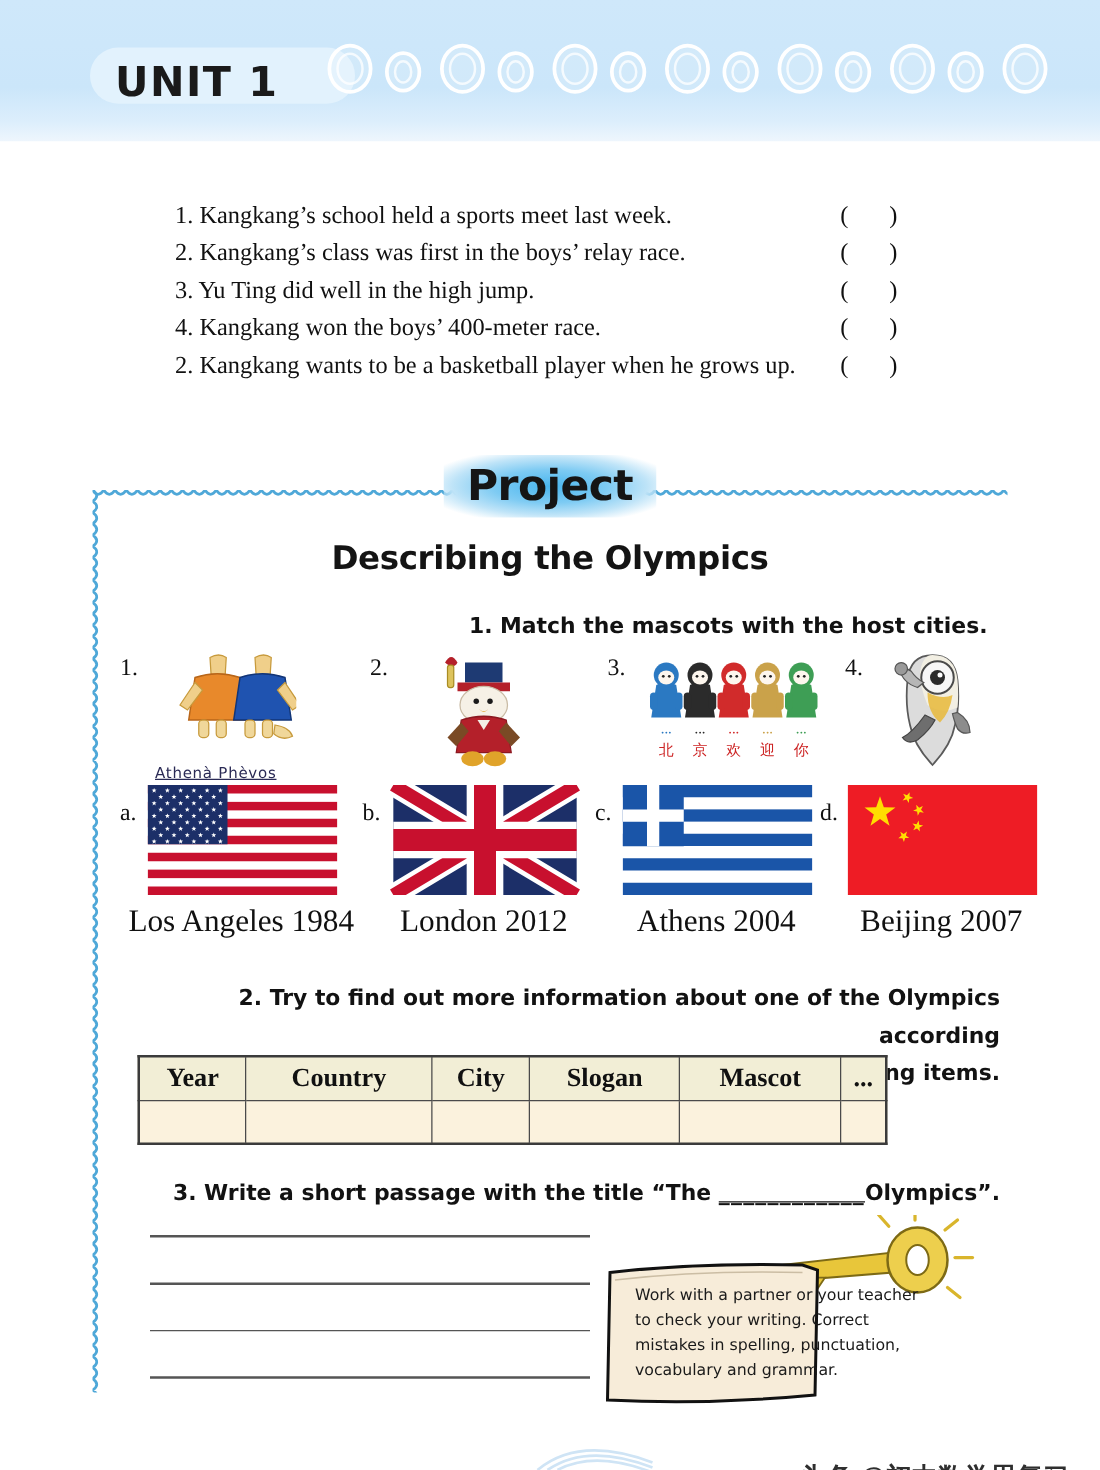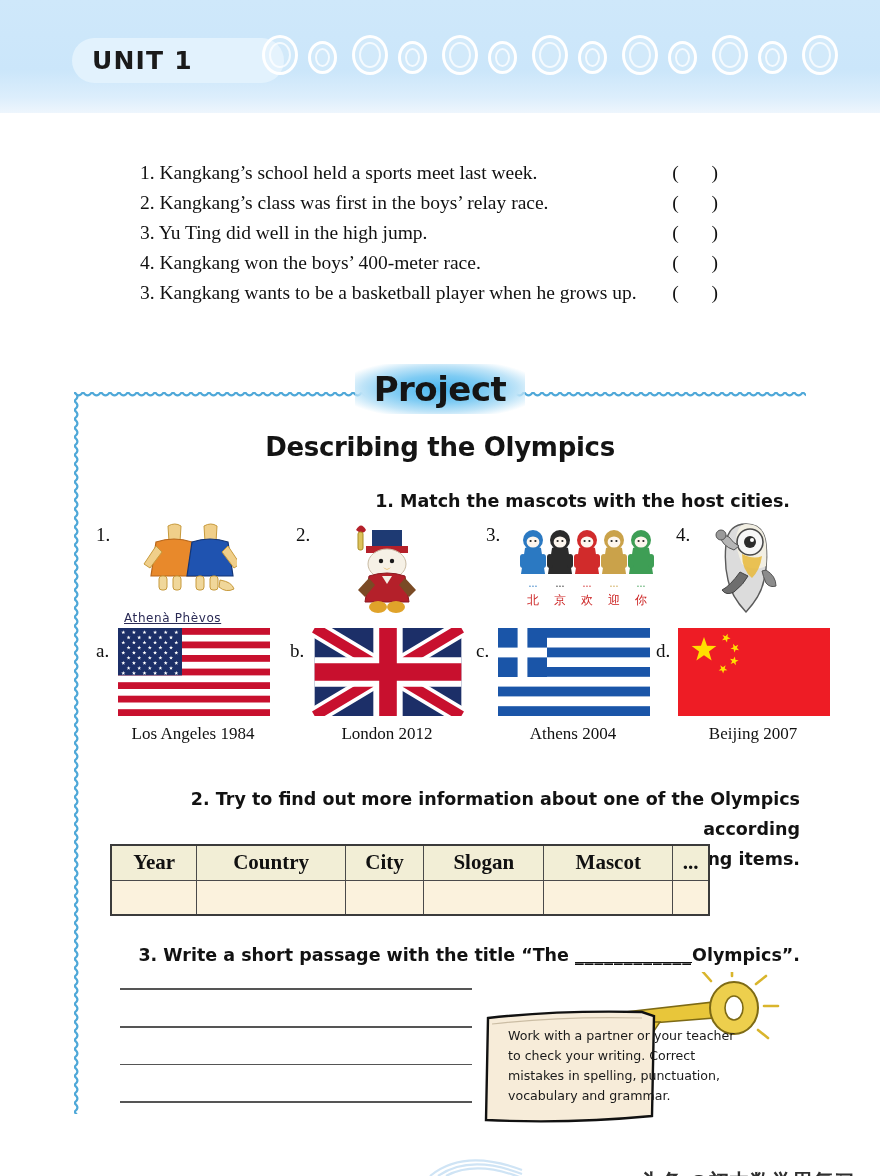--- a/index.html
+++ b/index.html
@@ -19,21 +19,21 @@
     background: linear-gradient(180deg,#cfe8fa 0%, #cbe6fa 62%, #dceefc 86%, #eef6fd 100%);
     overflow: hidden;
   }
   .unit-pill {
     position:absolute; left:72px; top:38px; width:212px; height:45px;
     background:#e2f2fd; border-radius:23px;
   }
   .unit-label {
     position:absolute; left:92px; top:46px;
     font-family:"DejaVu Sans", sans-serif;
-    font-weight:bold; font-size:25px; letter-spacing:1.2px; color:#1a1a1a;text-align:right;
+    font-weight:bold; font-size:33px; letter-spacing:1.2px; color:#1a1a1a;text-align:right;
   }
   .ring-row { position:absolute; left:262px; top:33px; width:620px; height:56px; }
   .ring {
     position:absolute; border-radius:50%;
     border:3px solid #ffffff;
     background: rgba(255,255,255,0.12);
   }
   .ring.big { width:36px; height:40px; top:2px; }
   .ring.small { width:29px; height:33px; top:8px; }
   .ring-inner {
@@ -105,21 +105,21 @@
   .flag-letter {
     position:absolute; left:0; top:12px;
     font-family:"Liberation Serif", serif; font-size:19px; color:#111;
   }
   .flag-box {
     position:absolute; left:22px; top:0; width:152px; height:88px;
     overflow:hidden; background:#fff;
   }
   .flag-caption {
     position:absolute; left:-6px; top:96px; width:206px; text-align:center;
-    font-family:"Liberation Serif", serif; font-size:17px; color:#111;
+    font-family:"Liberation Serif", serif; font-size:25px; color:#111;
   }
 
   
   .task2 { left:26px; top:392px; width:700px; }
   .task2 .cont { display:block; padding-left:20px; }
 
   .info-table {
     position:absolute; left:36px; top:452px;
     width:600px; border-collapse:collapse;
     border:2px solid #3b3b3b; background:#f7f2dc;
@@ -215,21 +215,21 @@
     </div>
     <div class="stmt-row" style="position: relative;">
       <span class="stmt-text">3. Yu Ting did well in the high jump.</span>
       <span class="stmt-paren">(    )</span>
     </div>
     <div class="stmt-row" style="position: relative;">
       <span class="stmt-text">4. Kangkang won the boys’ 400-meter race.</span>
       <span class="stmt-paren">(    )</span>
     </div>
     <div class="stmt-row" style="position: relative;">
-      <span class="stmt-text">3. Kangkang wants to be a basketball player when he grows up.</span>
+      <span class="stmt-text">2. Kangkang wants to be a basketball player when he grows up.</span>
       <span class="stmt-paren">(    )</span>
     </div>
   </div>
 
 <div class="project-box">
 
   <svg class="wave-border" viewBox="0 0 732 722" preserveAspectRatio="none">
     <path id="wavepath" fill="none" stroke="#4fa8d8" stroke-width="2.2" d="M 0 0 q 4.5 6.8 9 0 q 4.5 6.8 9 0 q 4.5 6.8 9 0 q 4.5 6.8 9 0 q 4.5 6.8 9 0 q 4.5 6.8 9 0 q 4.5 6.8 9 0 q 4.5 6.8 9 0 q 4.5 6.8 9 0 q 4.5 6.8 9 0 q 4.5 6.8 9 0 q 4.5 6.8 9 0 q 4.5 6.8 9 0 q 4.5 6.8 9 0 q 4.5 6.8 9 0 q 4.5 6.8 9 0 q 4.5 6.8 9 0 q 4.5 6.8 9 0 q 4.5 6.8 9 0 q 4.5 6.8 9 0 q 4.5 6.8 9 0 q 4.5 6.8 9 0 q 4.5 6.8 9 0 q 4.5 6.8 9 0 q 4.5 6.8 9 0 q 4.5 6.8 9 0 q 4.5 6.8 9 0 q 4.5 6.8 9 0 q 4.5 6.8 9 0 q 4.5 6.8 9 0 q 4.5 6.8 9 0 q 4.5 6.8 9 0 q 4.5 6.8 9 0 q 4.5 6.8 9 0 q 4.5 6.8 9 0 q 4.5 6.8 9 0 q 4.5 6.8 9 0 q 4.5 6.8 9 0 q 4.5 6.8 9 0 q 4.5 6.8 9 0 q 4.5 6.8 9 0 q 4.5 6.8 9 0 q 4.5 6.8 9 0 q 4.5 6.8 9 0 q 4.5 6.8 9 0 q 4.5 6.8 9 0 q 4.5 6.8 9 0 q 4.5 6.8 9 0 q 4.5 6.8 9 0 q 4.5 6.8 9 0 q 4.5 6.8 9 0 q 4.5 6.8 9 0 q 4.5 6.8 9 0 q 4.5 6.8 9 0 q 4.5 6.8 9 0 q 4.5 6.8 9 0 q 4.5 6.8 9 0 q 4.5 6.8 9 0 q 4.5 6.8 9 0 q 4.5 6.8 9 0 q 4.5 6.8 9 0 q 4.5 6.8 9 0 q 4.5 6.8 9 0 q 4.5 6.8 9 0 q 4.5 6.8 9 0 q 4.5 6.8 9 0 q 4.5 6.8 9 0 q 4.5 6.8 9 0 q 4.5 6.8 9 0 q 4.5 6.8 9 0 q 4.5 6.8 9 0 q 4.5 6.8 9 0 q 4.5 6.8 9 0 q 4.5 6.8 9 0 q 4.5 6.8 9 0 q 4.5 6.8 9 0 q 4.5 6.8 9 0 q 4.5 6.8 9 0 q 4.5 6.8 9 0 q 4.5 6.8 9 0 q 4.5 6.8 9 0 q 4.5 6.8 9 0 q -6.8 4.5 0 9 q -6.8 4.5 0 9 q -6.8 4.5 0 9 q -6.8 4.5 0 9 q -6.8 4.5 0 9 q -6.8 4.5 0 9 q -6.8 4.5 0 9 q -6.8 4.5 0 9 q -6.8 4.5 0 9 q -6.8 4.5 0 9 q -6.8 4.5 0 9 q -6.8 4.5 0 9 q -6.8 4.5 0 9 q -6.8 4.5 0 9 q -6.8 4.5 0 9 q -6.8 4.5 0 9 q -6.8 4.5 0 9 q -6.8 4.5 0 9 q -6.8 4.5 0 9 q -6.8 4.5 0 9 q -6.8 4.5 0 9 q -6.8 4.5 0 9 q -6.8 4.5 0 9 q -6.8 4.5 0 9 q -6.8 4.5 0 9 q -6.8 4.5 0 9 q -6.8 4.5 0 9 q -6.8 4.5 0 9 q -6.8 4.5 0 9 q -6.8 4.5 0 9 q -6.8 4.5 0 9 q -6.8 4.5 0 9 q -6.8 4.5 0 9 q -6.8 4.5 0 9 q -6.8 4.5 0 9 q -6.8 4.5 0 9 q -6.8 4.5 0 9 q -6.8 4.5 0 9 q -6.8 4.5 0 9 q -6.8 4.5 0 9 q -6.8 4.5 0 9 q -6.8 4.5 0 9 q -6.8 4.5 0 9 q -6.8 4.5 0 9 q -6.8 4.5 0 9 q -6.8 4.5 0 9 q -6.8 4.5 0 9 q -6.8 4.5 0 9 q -6.8 4.5 0 9 q -6.8 4.5 0 9 q -6.8 4.5 0 9 q -6.8 4.5 0 9 q -6.8 4.5 0 9 q -6.8 4.5 0 9 q -6.8 4.5 0 9 q -6.8 4.5 0 9 q -6.8 4.5 0 9 q -6.8 4.5 0 9 q -6.8 4.5 0 9 q -6.8 4.5 0 9 q -6.8 4.5 0 9 q -6.8 4.5 0 9 q -6.8 4.5 0 9 q -6.8 4.5 0 9 q -6.8 4.5 0 9 q -6.8 4.5 0 9 q -6.8 4.5 0 9 q -6.8 4.5 0 9 q -6.8 4.5 0 9 q -6.8 4.5 0 9 q -6.8 4.5 0 9 q -6.8 4.5 0 9 q -6.8 4.5 0 9 q -6.8 4.5 0 9 q -6.8 4.5 0 9 q -6.8 4.5 0 9 q -6.8 4.5 0 9 q -6.8 4.5 0 9 q -6.8 4.5 0 9 q -6.8 4.5 0 9 q -6.8 4.5 0 9 q -4.5 -6.8 -9 0 q -4.5 -6.8 -9 0 q -4.5 -6.8 -9 0 q -4.5 -6.8 -9 0 q -4.5 -6.8 -9 0 q -4.5 -6.8 -9 0 q -4.5 -6.8 -9 0 q -4.5 -6.8 -9 0 q -4.5 -6.8 -9 0 q -4.5 -6.8 -9 0 q -4.5 -6.8 -9 0 q -4.5 -6.8 -9 0 q -4.5 -6.8 -9 0 q -4.5 -6.8 -9 0 q -4.5 -6.8 -9 0 q -4.5 -6.8 -9 0 q -4.5 -6.8 -9 0 q -4.5 -6.8 -9 0 q -4.5 -6.8 -9 0 q -4.5 -6.8 -9 0 q -4.5 -6.8 -9 0 q -4.5 -6.8 -9 0 q -4.5 -6.8 -9 0 q -4.5 -6.8 -9 0 q -4.5 -6.8 -9 0 q -4.5 -6.8 -9 0 q -4.5 -6.8 -9 0 q -4.5 -6.8 -9 0 q -4.5 -6.8 -9 0 q -4.5 -6.8 -9 0 q -4.5 -6.8 -9 0 q -4.5 -6.8 -9 0 q -4.5 -6.8 -9 0 q -4.5 -6.8 -9 0 q -4.5 -6.8 -9 0 q -4.5 -6.8 -9 0 q -4.5 -6.8 -9 0 q -4.5 -6.8 -9 0 q -4.5 -6.8 -9 0 q -4.5 -6.8 -9 0 q -4.5 -6.8 -9 0 q -4.5 -6.8 -9 0 q -4.5 -6.8 -9 0 q -4.5 -6.8 -9 0 q -4.5 -6.8 -9 0 q -4.5 -6.8 -9 0 q -4.5 -6.8 -9 0 q -4.5 -6.8 -9 0 q -4.5 -6.8 -9 0 q -4.5 -6.8 -9 0 q -4.5 -6.8 -9 0 q -4.5 -6.8 -9 0 q -4.5 -6.8 -9 0 q -4.5 -6.8 -9 0 q -4.5 -6.8 -9 0 q -4.5 -6.8 -9 0 q -4.5 -6.8 -9 0 q -4.5 -6.8 -9 0 q -4.5 -6.8 -9 0 q -4.5 -6.8 -9 0 q -4.5 -6.8 -9 0 q -4.5 -6.8 -9 0 q -4.5 -6.8 -9 0 q -4.5 -6.8 -9 0 q -4.5 -6.8 -9 0 q -4.5 -6.8 -9 0 q -4.5 -6.8 -9 0 q -4.5 -6.8 -9 0 q -4.5 -6.8 -9 0 q -4.5 -6.8 -9 0 q -4.5 -6.8 -9 0 q -4.5 -6.8 -9 0 q -4.5 -6.8 -9 0 q -4.5 -6.8 -9 0 q -4.5 -6.8 -9 0 q -4.5 -6.8 -9 0 q -4.5 -6.8 -9 0 q -4.5 -6.8 -9 0 q -4.5 -6.8 -9 0 q -4.5 -6.8 -9 0 q -4.5 -6.8 -9 0 q -4.5 -6.8 -9 0 q 6.8 -4.5 0 -9 q 6.8 -4.5 0 -9 q 6.8 -4.5 0 -9 q 6.8 -4.5 0 -9 q 6.8 -4.5 0 -9 q 6.8 -4.5 0 -9 q 6.8 -4.5 0 -9 q 6.8 -4.5 0 -9 q 6.8 -4.5 0 -9 q 6.8 -4.5 0 -9 q 6.8 -4.5 0 -9 q 6.8 -4.5 0 -9 q 6.8 -4.5 0 -9 q 6.8 -4.5 0 -9 q 6.8 -4.5 0 -9 q 6.8 -4.5 0 -9 q 6.8 -4.5 0 -9 q 6.8 -4.5 0 -9 q 6.8 -4.5 0 -9 q 6.8 -4.5 0 -9 q 6.8 -4.5 0 -9 q 6.8 -4.5 0 -9 q 6.8 -4.5 0 -9 q 6.8 -4.5 0 -9 q 6.8 -4.5 0 -9 q 6.8 -4.5 0 -9 q 6.8 -4.5 0 -9 q 6.8 -4.5 0 -9 q 6.8 -4.5 0 -9 q 6.8 -4.5 0 -9 q 6.8 -4.5 0 -9 q 6.8 -4.5 0 -9 q 6.8 -4.5 0 -9 q 6.8 -4.5 0 -9 q 6.8 -4.5 0 -9 q 6.8 -4.5 0 -9 q 6.8 -4.5 0 -9 q 6.8 -4.5 0 -9 q 6.8 -4.5 0 -9 q 6.8 -4.5 0 -9 q 6.8 -4.5 0 -9 q 6.8 -4.5 0 -9 q 6.8 -4.5 0 -9 q 6.8 -4.5 0 -9 q 6.8 -4.5 0 -9 q 6.8 -4.5 0 -9 q 6.8 -4.5 0 -9 q 6.8 -4.5 0 -9 q 6.8 -4.5 0 -9 q 6.8 -4.5 0 -9 q 6.8 -4.5 0 -9 q 6.8 -4.5 0 -9 q 6.8 -4.5 0 -9 q 6.8 -4.5 0 -9 q 6.8 -4.5 0 -9 q 6.8 -4.5 0 -9 q 6.8 -4.5 0 -9 q 6.8 -4.5 0 -9 q 6.8 -4.5 0 -9 q 6.8 -4.5 0 -9 q 6.8 -4.5 0 -9 q 6.8 -4.5 0 -9 q 6.8 -4.5 0 -9 q 6.8 -4.5 0 -9 q 6.8 -4.5 0 -9 q 6.8 -4.5 0 -9 q 6.8 -4.5 0 -9 q 6.8 -4.5 0 -9 q 6.8 -4.5 0 -9 q 6.8 -4.5 0 -9 q 6.8 -4.5 0 -9 q 6.8 -4.5 0 -9 q 6.8 -4.5 0 -9 q 6.8 -4.5 0 -9 q 6.8 -4.5 0 -9 q 6.8 -4.5 0 -9 q 6.8 -4.5 0 -9 q 6.8 -4.5 0 -9 q 6.8 -4.5 0 -9 q 6.8 -4.5 0 -9 q 6.8 -4.5 0 -9"></path>
   </svg>
 

